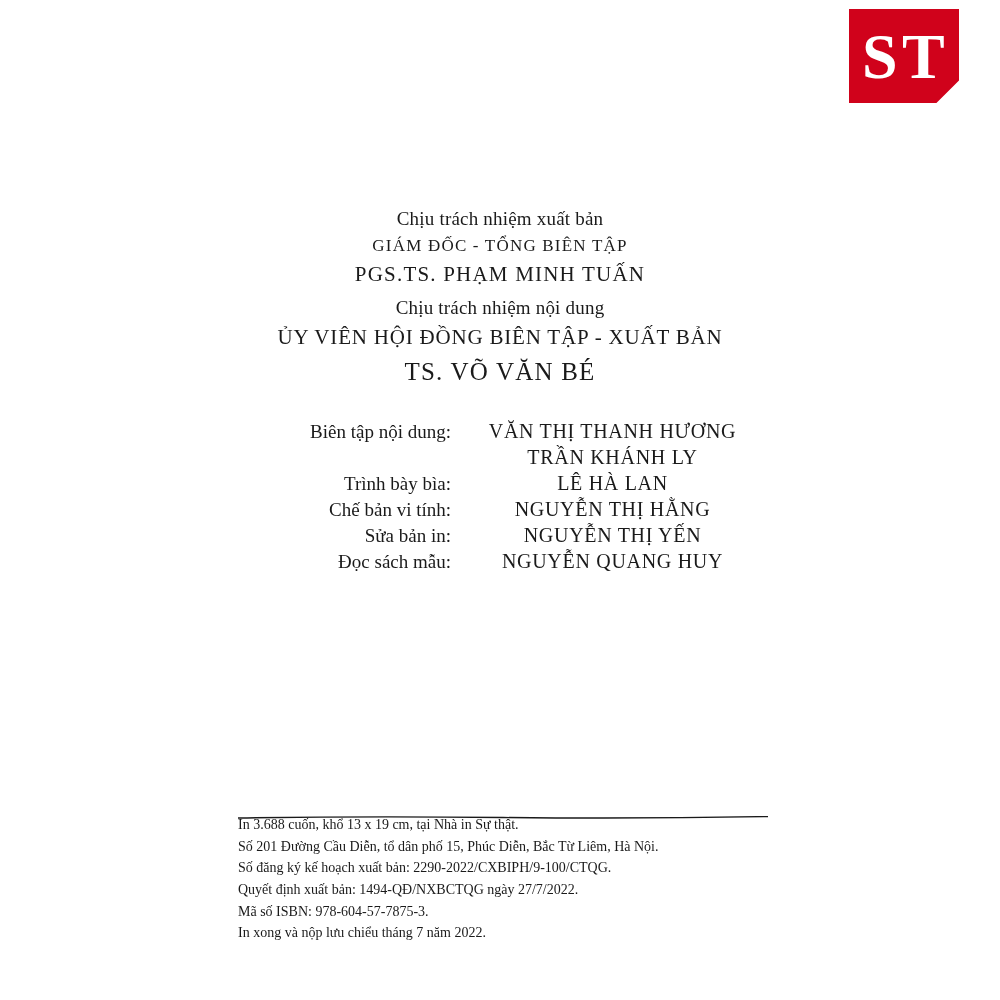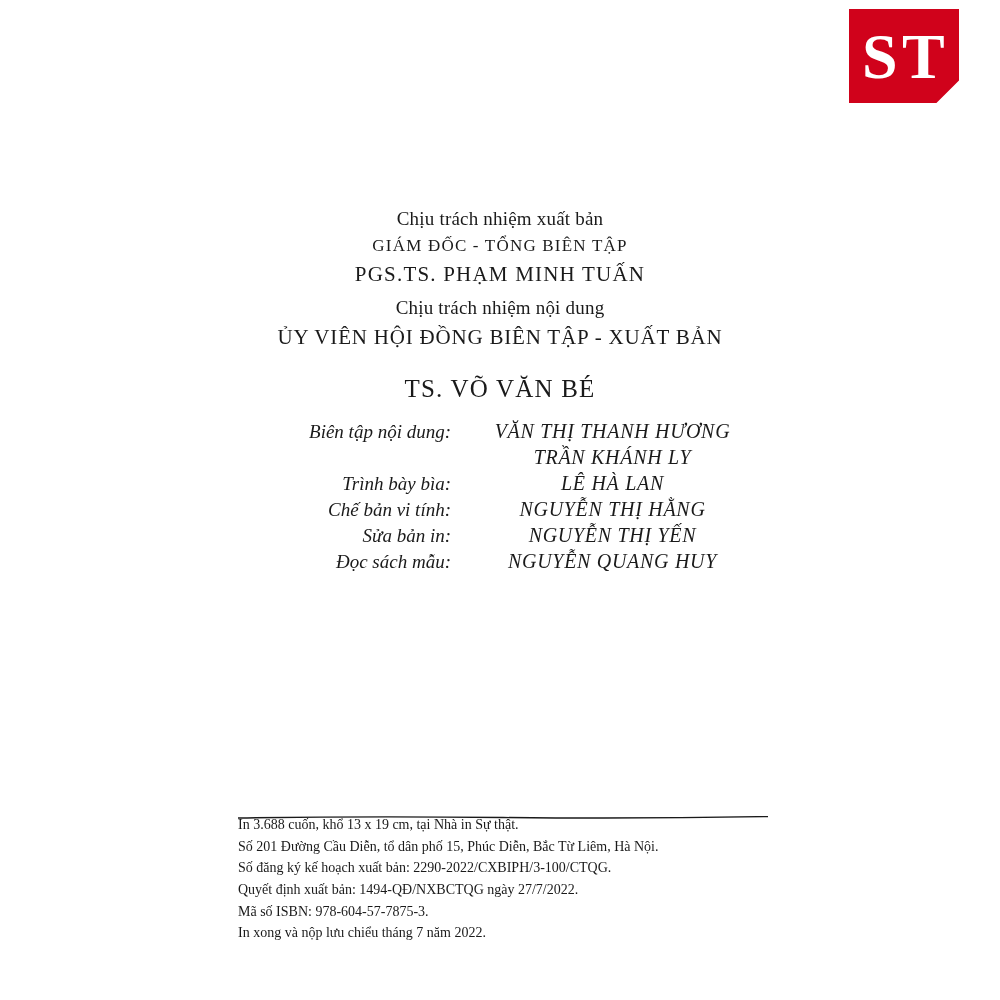--- a/index.html
+++ b/index.html
@@ -56,35 +56,34 @@
     margin-bottom: 1px;
   }
   .resp-name {
     font-size: 21px;
     letter-spacing: 1.2px;
     margin-bottom: 4px;
   }
   .resp-role2 {
     font-size: 21px;
     letter-spacing: 0.8px;
-    margin-bottom: 18px;
+    margin-bottom: 1px;
   }
   .resp-name2 {
     font-size: 25px;
     letter-spacing: 1.2px;
     margin-bottom: 22px;
   }
 
   
   .staff {
     position: absolute;
     top: 420px;
     left: 0;
     width: 1000px;
-    font-style: italic;
   }
   .staff-row {
     display: flex;
     align-items: baseline;
     margin-bottom: 3px;
   }
   .staff-label {
     width: 465px;
     text-align: right;
     padding-right: 14px;
@@ -174,19 +173,19 @@
 
   <div class="rule">
     <svg width="530" height="3" viewBox="0 0 530 3" xmlns="http://www.w3.org/2000/svg">
       <path d="M0 2 Q 130 0 265 1.5 Q 400 3 530 0.5" stroke="#1a1a1a" stroke-width="1.4" fill="none"></path>
     </svg>
   </div>
 
   <div class="imprint">
     <div>In 3.688 cuốn, khổ 13 x 19 cm, tại Nhà in Sự thật.</div>
     <div>Số 201 Đường Cầu Diễn, tổ dân phố 15, Phúc Diễn, Bắc Từ Liêm, Hà Nội.</div>
-    <div>Số đăng ký kế hoạch xuất bản: 2290-2022/CXBIPH/3-100/CTQG.</div>
+    <div>Số đăng ký kế hoạch xuất bản: 2290-2022/CXBIPH/9-100/CTQG.</div>
     <div>Quyết định xuất bản: 1494-QĐ/NXBCTQG ngày 27/7/2022.</div>
     <div>Mã số ISBN: 978-604-57-7875-3.</div>
     <div>In xong và nộp lưu chiểu tháng 7 năm 2022.</div>
   </div>
 
 </div>
 
 </body></html>

